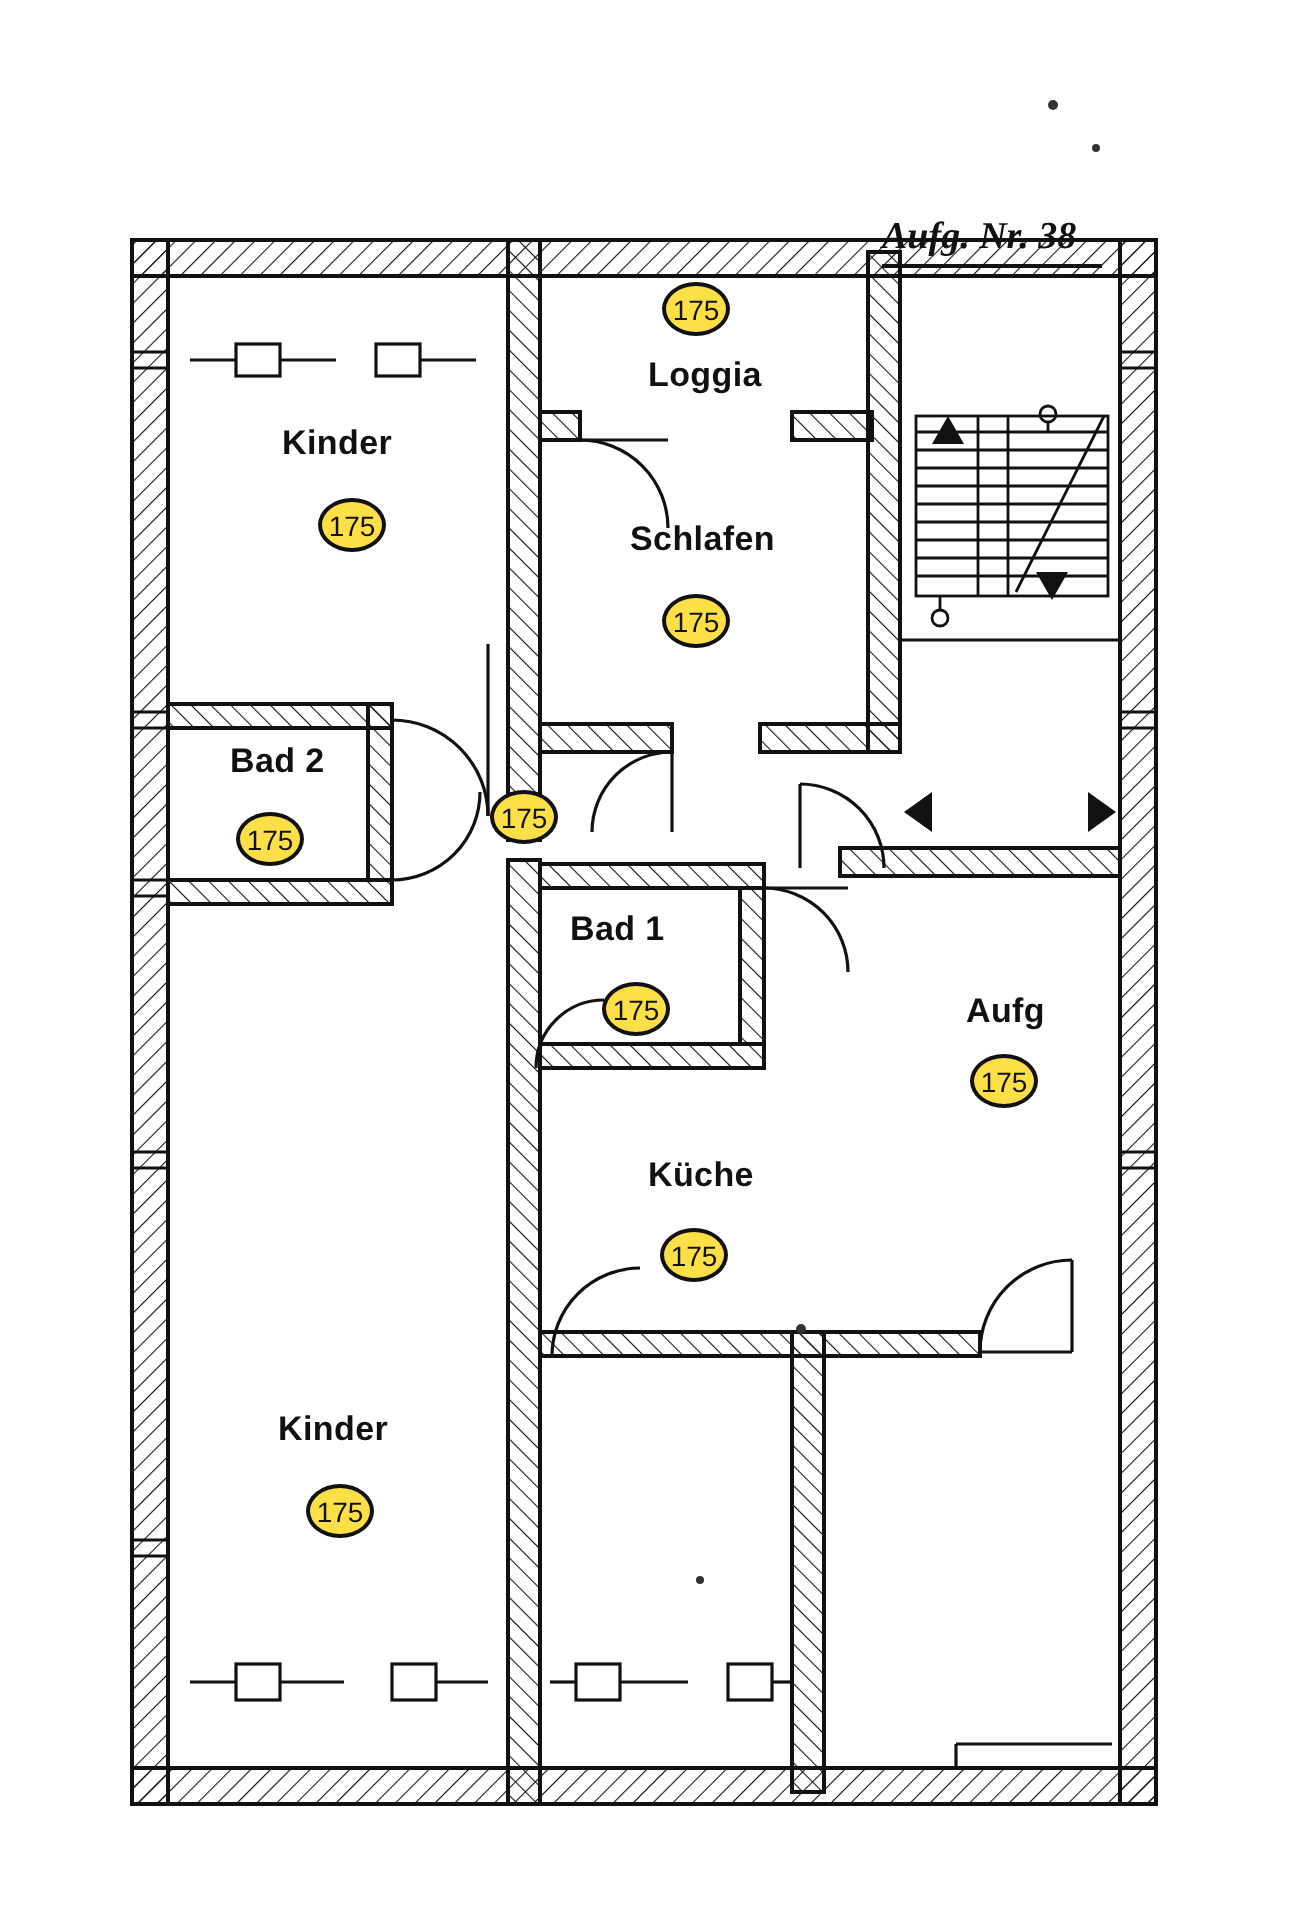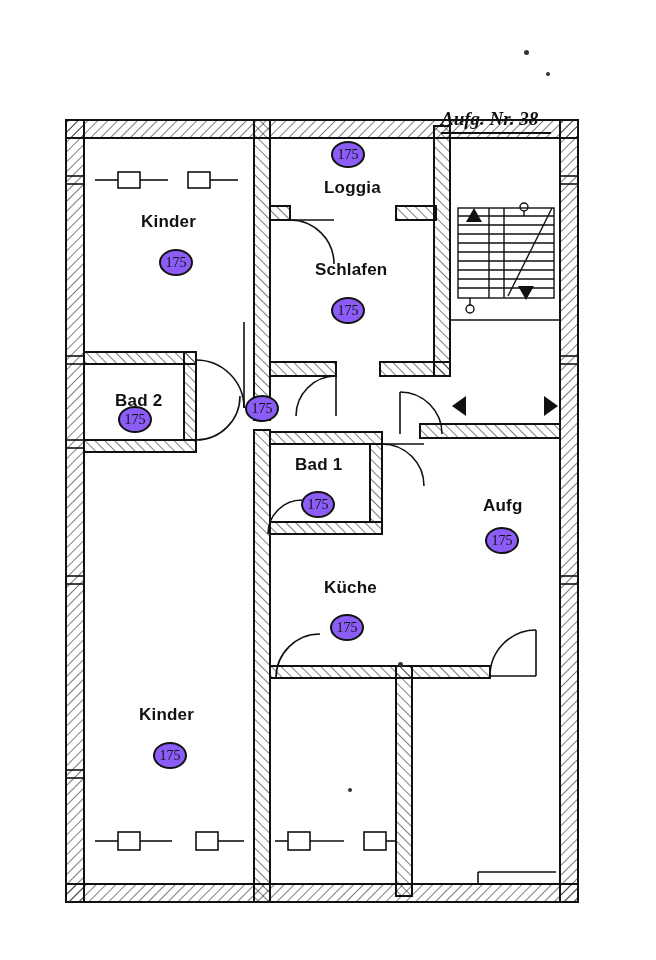--- a/index.html
+++ b/index.html
@@ -38,25 +38,25 @@
   .marker {
     position: absolute;
     width: 34px;
     height: 27px;
     border: 2px solid #111111;
     border-radius: 50%;
     box-sizing: border-box;
     display: flex;
     align-items: center;
     justify-content: center;
-    font-family: Liberation Serif, serif;
+    font-family: Liberation Sans, sans-serif;
     font-size: 14px;
     font-weight: 500;
     color: #111111;
-    background: #8b5cf6;
+    background: #fde047;
   }
   .title-note {
     position: absolute;
     font-family: "Liberation Serif", serif;
     font-style: italic;
     font-size: 19px;
     font-weight: 700;
     color: #111111;
     white-space: nowrap;
   }
@@ -238,24 +238,24 @@
 
   <div class="room-label" style="left:141px; top:212px;">Kinder</div>
   <div class="marker" style="left:159px; top:249px;">175</div>
 
   <div class="room-label" style="left:324px; top:178px;">Loggia</div>
   <div class="marker" style="left:331px; top:141px;">175</div>
 
   <div class="room-label" style="left:315px; top:260px;">Schlafen</div>
   <div class="marker" style="left:331px; top:297px;">175</div>
 
-  <div class="room-label" style="left:115px; top:371px;margin-top:20px;">Bad 2</div>
+  <div class="room-label" style="left:115px; top:371px;">Bad 2</div>
   <div class="marker" style="left:118px; top:406px;">175</div>
 
-  <div class="room-label" style="left:295px; top:455px;">Bad 1</div>
+  <div class="room-label" style="left:285px; top:455px;">Bad 1</div>
   <div class="marker" style="left:301px; top:491px;">175</div>
 
   <div class="room-label" style="left:324px; top:578px;">Küche</div>
   <div class="marker" style="left:330px; top:614px;">175</div>
 
   <div class="room-label" style="left:483px; top:496px;">Aufg</div>
   <div class="marker" style="left:485px; top:527px;">175</div>
 
   <div class="room-label" style="left:139px; top:705px;">Kinder</div>
   <div class="marker" style="left:153px; top:742px;">175</div>

